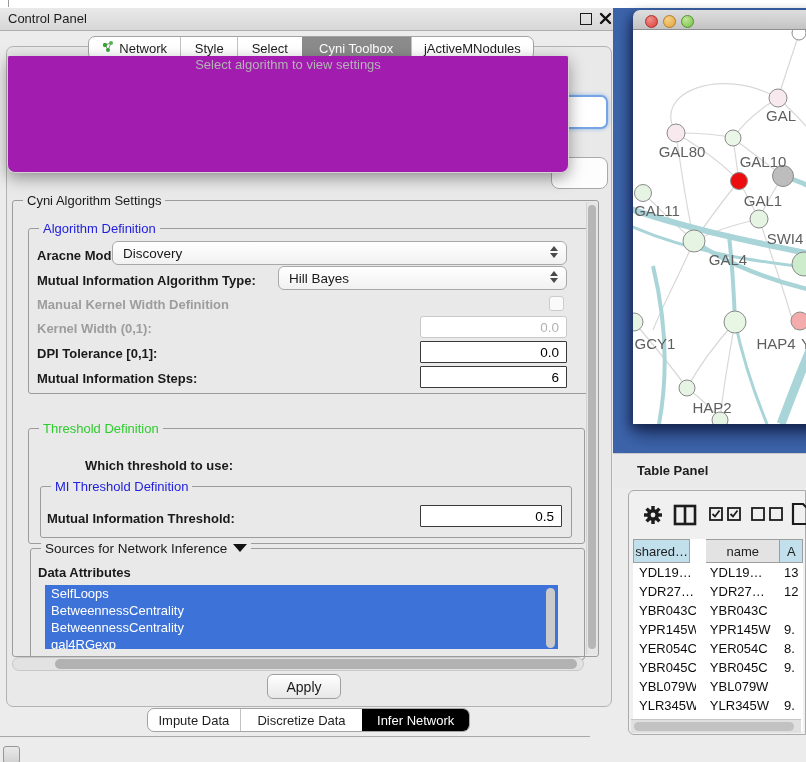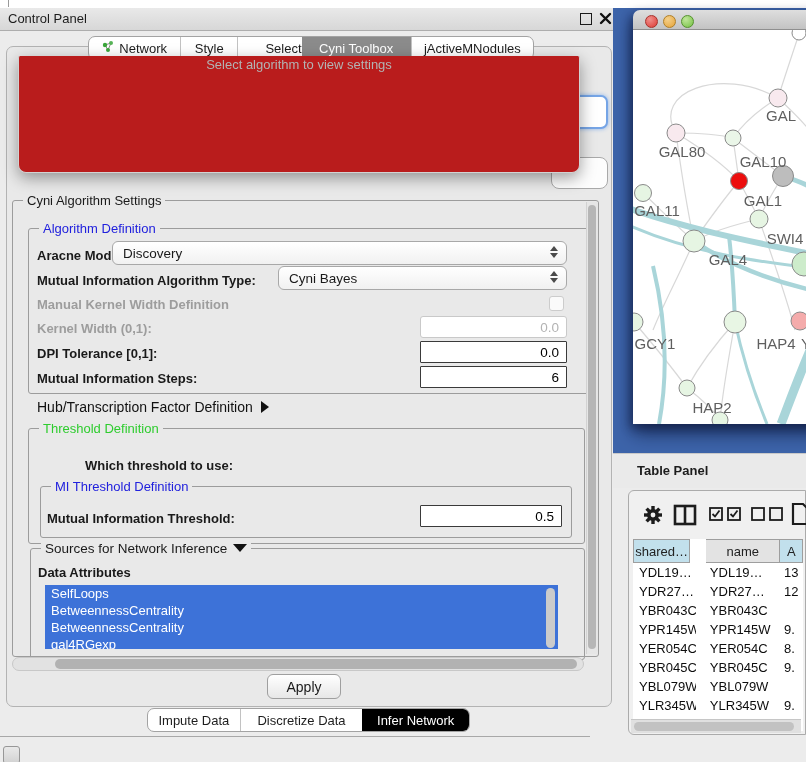--- a/index.html
+++ b/index.html
@@ -23,21 +23,21 @@
   
   .tabbar{display:flex;height:22px;background:#ffffff;border:1px solid #a3a3a3;border-radius:7px;
           overflow:hidden;font-size:13px;z-index:20;}
   .tabbar .seg{display:flex;align-items:center;justify-content:center;gap:5px;color:#1d1d1d;
                border-left:1px solid #c2c2c2;cursor:default;white-space:nowrap;}
   .tabbar .seg:first-child{border-left:none;}
   .tabbar .seg.sel{background:#8b8b8b;color:#ffffff;border-left:none;}
   .top-tabs{left:88px;top:36px;width:444px;}
   .bottom-tabs{left:147px;top:708px;width:321px;}
   
-  .popup{left:18px;top:56px;width:560px;height:116px;background:#b91c1c;z-index:50;
+  .popup{left:7px;top:56px;width:560px;height:116px;background:#a21caf;z-index:50;
          border:1px solid #d2d2d2;border-top:none;border-radius:2px 2px 8px 8px;
          box-shadow:0 5px 16px rgba(0,0,0,0.38);}
   .popup .ph{height:16px;line-height:16px;text-align:center;color:#b3b3b3;font-size:13px;margin-top:1px;}
   .popup-item{height:16px;line-height:16px;font-size:14px;color:#0a0a0a;padding-left:2px;white-space:nowrap;}
   .popup-item.bold{font-weight:bold;}
   .frag-combo{left:560px;top:95px;width:44px;height:30px;border:2px solid #76a5e6;border-radius:7px;
               background:#ffffff;box-shadow:0 0 4px #8cb4ec;z-index:5;}
   .frag-field{left:551px;top:157px;width:55px;height:30px;border:1px solid #a9a9a9;border-radius:8px;
               background:#fdfdfd;z-index:5;}
   
@@ -136,21 +136,21 @@
             <circle cx="3" cy="4" r="2.2" fill="#3aa63a"></circle>
             <circle cx="9" cy="2" r="2" fill="#56b356"></circle>
             <circle cx="6" cy="9" r="2" fill="#3aa63a"></circle>
           </svg>
       </span>
       <span>Network</span>
     </div>
     <div class="seg" style="width:56px;">
         <span>Style</span>
       </div>
-    <div class="seg" style="width:64px;justify-content:flex-end;">
+    <div class="seg" style="width:64px;">
         <span>Select</span>
       </div>
     <div class="seg sel" style="width:110px;">
         <span>Cyni Toolbox</span>
       </div>
     <div class="seg" style="width:122px;">
         <span>jActiveMNodules</span>
       </div>
   </div>
 
@@ -171,44 +171,41 @@
   <span class="lbl" style="left:37px;top:248px;">Aracne Mode:</span>
   <div class="combo" style="left:112px;top:241px;width:455px;">
     <span>Discovery</span>
     <span class="arrows">
         <i class="up"></i>
         <i class="dn"></i>
       </span>
   </div>
   <span class="lbl" style="left:37px;top:273px;">Mutual Information Algorithm Type:</span>
   <div class="combo" style="left:278px;top:266px;width:289px;">
-    <span>Cyni Bayes</span>
+    <span>Hill Bayes</span>
     <span class="arrows">
         <i class="up"></i>
         <i class="dn"></i>
       </span>
   </div>
   <span class="lbl dis" style="left:37px;top:297px;">Manual Kernel Width Definition</span>
   <div class="checkbox" style="left:549px;top:296px;"></div>
   <span class="lbl dis" style="left:37px;top:321px;">Kernel Width (0,1):</span>
   <div class="field dis" style="left:420px;top:316px;width:147px;">
     <span>0.0</span>
   </div>
   <span class="lbl" style="left:37px;top:346px;">DPI Tolerance [0,1]:</span>
   <div class="field foc" style="left:420px;top:341px;width:147px;">
     <span>0.0</span>
   </div>
   <span class="lbl" style="left:37px;top:371px;">Mutual Information Steps:</span>
   <div class="field foc" style="left:420px;top:366px;width:147px;">
     <span>6</span>
   </div>
 
-  <span class="plain-lbl" style="left:37px;top:399px;">
-    <span>Hub/Transcription Factor Definition</span><span class="tri-right"></span>
-  </span>
 
   <div class="abs groupbox" style="left:28px;top:428px;width:555px;height:114px;">
     <span class="legend green">Threshold Definition</span>
   </div>
   <span class="lbl" style="left:85px;top:458px;">Which threshold to use:</span>
   <div class="abs groupbox" style="left:40px;top:486px;width:530px;height:50px;">
     <span class="legend blue">MI Threshold Definition</span>
   </div>
   <span class="lbl" style="left:47px;top:511px;">Mutual Information Threshold:</span>
   <div class="field foc" style="left:420px;top:505px;width:142px;">

